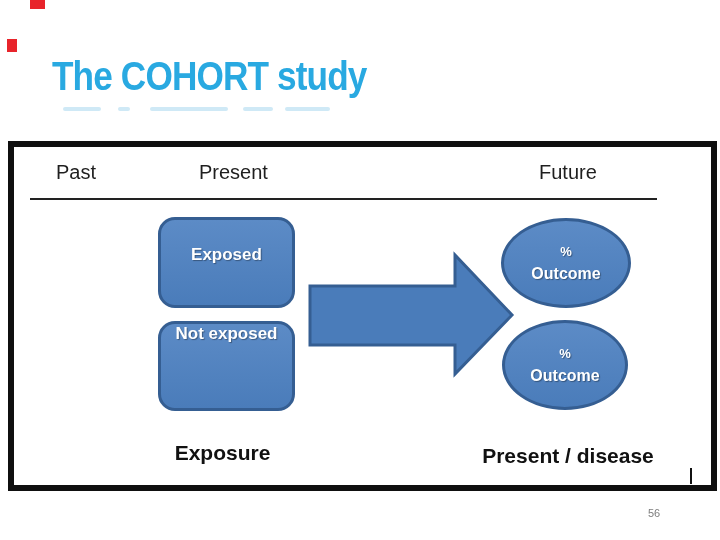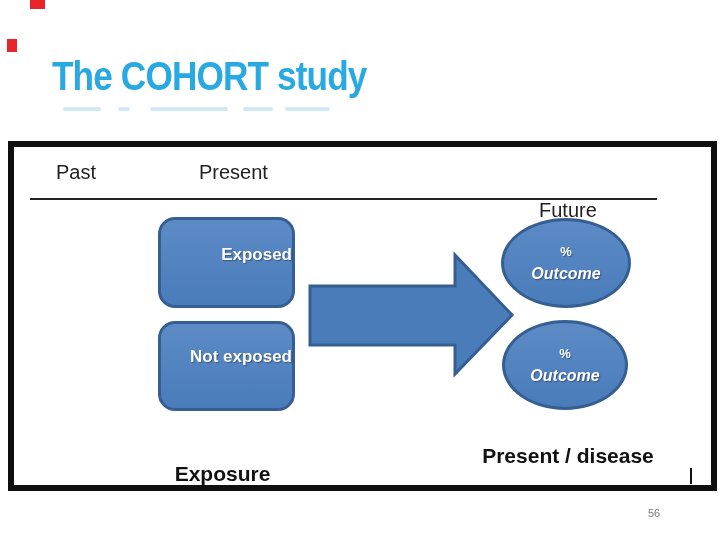--- a/index.html
+++ b/index.html
@@ -30,51 +30,51 @@
   .ghost-dash.g5{left:285px;width:45px;}
   
   .frame{
     position:absolute;left:8px;top:141px;width:709px;height:350px;
     box-sizing:border-box;border:6px solid var(--frame_border);background:#fff;
   }
   
   .time-label{position:absolute;top:161px;font-size:20px;color:var(--text_dark);white-space:nowrap;}
   .time-label.past{left:56px;}
   .time-label.present{left:199px;}
-  .time-label.future{left:539px;margin-top:38px;}
+  .time-label.future{left:539px;}
   .time-line{position:absolute;left:30px;top:198px;width:627px;height:2px;background:#222;}
   
   .exp-box{
     position:absolute;left:158px;width:137px;box-sizing:border-box;
     border:3px solid var(--shape_border);border-radius:17px;
     background:linear-gradient(180deg,var(--shape_fill_light),var(--shape_fill));
-    color:var(--shape_text);font-weight:bold;font-size:17px;text-align:right;
+    color:var(--shape_text);font-weight:bold;font-size:17px;text-align:center;
     text-shadow:1px 1px 1px rgba(0,0,0,0.35);
   }
   .exp-box.box1{top:217px;height:91px;padding-top:25px;}
-  .exp-box.box2{top:321px;height:90px;padding-top:23px;}
+  .exp-box.box2{top:321px;height:90px;}
   
   .arrow-svg{position:absolute;left:0;top:0;width:720px;height:540px;pointer-events:none;}
   .arrow-shape{fill:var(--shape_fill);stroke:var(--shape_border);stroke-width:3;}
   
   .outcome-ellipse{
     position:absolute;box-sizing:border-box;border:3px solid var(--shape_border);
     border-radius:50%;
     background:linear-gradient(180deg,var(--shape_fill_light),var(--shape_fill));
     color:var(--shape_text);font-weight:bold;text-align:center;
     display:flex;flex-direction:column;align-items:center;justify-content:center;
     text-shadow:1px 1px 1px rgba(0,0,0,0.35);
   }
   .outcome-ellipse.e1{left:501px;top:218px;width:130px;height:90px;}
   .outcome-ellipse.e2{left:502px;top:320px;width:126px;height:90px;}
   .outcome-ellipse .pct{font-size:13px;line-height:14px;margin-bottom:6px;}
-  .outcome-ellipse .lbl{font-size:16px;line-height:17px;font-style:italic;}
+  .outcome-ellipse .lbl{font-size:16px;line-height:17px;}
   
   .bottom-label{position:absolute;font-size:21px;font-weight:bold;color:#111;text-align:center;white-space:nowrap;}
-  .bottom-label.exposure{left:150px;top:441px;width:145px;margin-top:21px;}
+  .bottom-label.exposure{left:150px;top:441px;width:145px;}
   .bottom-label.outcome{left:468px;top:444px;width:200px;}
   .cursor-tick{position:absolute;left:690px;top:468px;width:2px;height:16px;background:#111;}
   .page-number{position:absolute;left:648px;top:507px;font-size:11px;color:var(--page_number);}
 </style>
 </head>
 <body>
 
 <div class="slide">
 
   <div class="red-mark a"></div>

